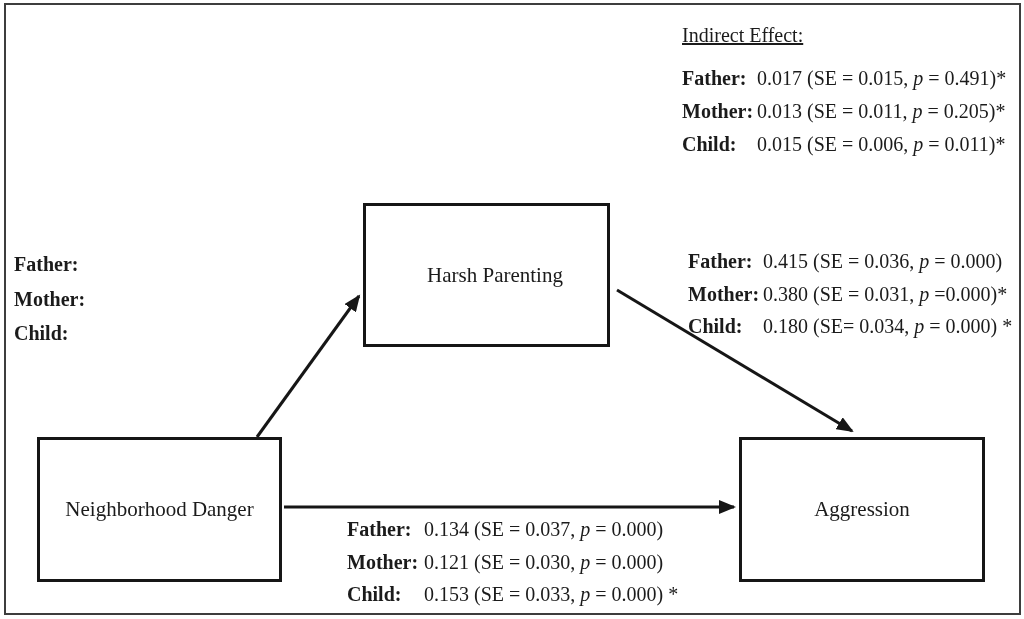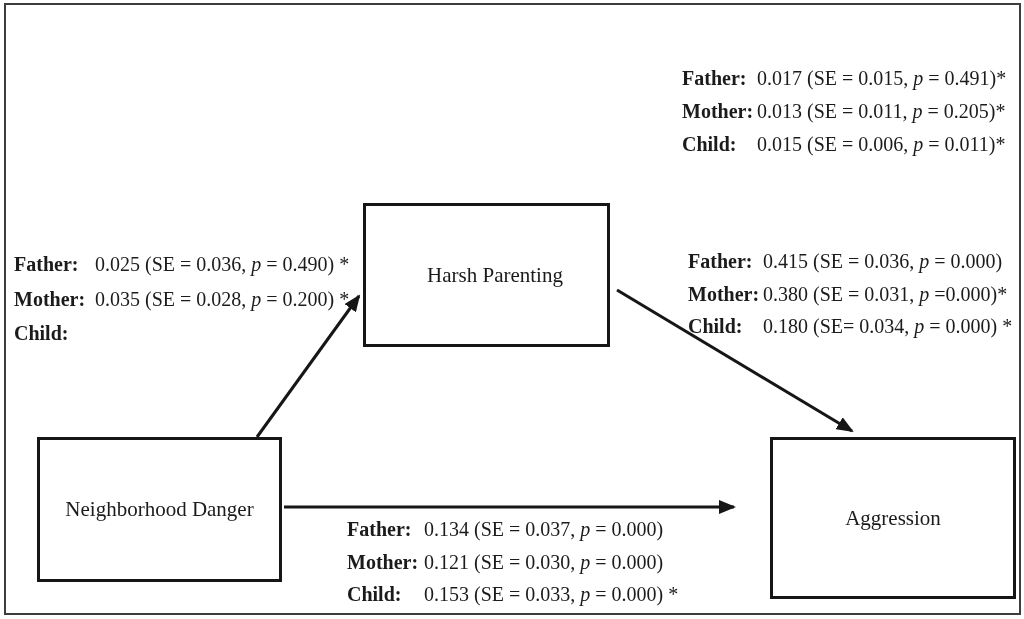--- a/index.html
+++ b/index.html
@@ -31,21 +31,21 @@
     border: 3px solid #161616;
     background: #ffffff;
     display: flex;
     align-items: center;
     justify-content: center;
     font-size: 21px;
     text-align: center;
   }
   .box-mediator  { left: 363px; top: 203px; width: 247px; height: 144px; padding-left: 17px; }
   .box-predictor { left: 37px;  top: 437px; width: 245px; height: 145px; }
-  .box-outcome   { left: 770px; top: 437px; width: 246px; height: 162px; }
+  .box-outcome   { left: 739px; top: 437px; width: 246px; height: 145px; }
 
   .stat-block { position: absolute; font-size: 20px; }
   .stat-row { display: flex; white-space: pre; }
   .stat-label { display: inline-block; font-weight: bold; }
   .stat-value i { font-style: italic; }
 
   .block-indirect-title {
     position: absolute;
     left: 682px; top: 24px;
     font-size: 20px;
@@ -83,39 +83,40 @@
   <div class="box box-mediator">
     <span>Harsh Parenting</span>
   </div>
   <div class="box box-predictor">
     <span>Neighborhood Danger</span>
   </div>
   <div class="box box-outcome">
     <span>Aggression</span>
   </div>
 
+  <div class="block-indirect-title">Indirect Effect:</div>
 
   <div class="stat-block block-indirect">
     <div class="stat-row">
       <span class="stat-label">Father:</span><span class="stat-value"><span>0.017 (SE = 0.015, </span><i>p</i><span> = 0.491)*</span></span>
     </div>
     <div class="stat-row">
       <span class="stat-label">Mother:</span><span class="stat-value"><span>0.013 (SE = 0.011, </span><i>p</i><span> = 0.205)*</span></span>
     </div>
     <div class="stat-row">
       <span class="stat-label">Child:</span><span class="stat-value"><span>0.015 (SE = 0.006, </span><i>p</i><span> = 0.011)*</span></span>
     </div>
   </div>
 
   <div class="stat-block block-a">
     <div class="stat-row">
-      <span class="stat-label">Father:</span><span class="stat-value"><span>0.025 (SE = 0.036, </span><i>p</i><span> = 0.490) *</span></span>
+      <span class="stat-label">Father:</span>
     </div>
     <div class="stat-row">
-      <span class="stat-label">Mother:</span><span class="stat-value"><span>0.035 (SE = 0.028, </span><i>p</i><span> = 0.200) *</span></span>
+      <span class="stat-label">Mother:</span>
     </div>
     <div class="stat-row">
       <span class="stat-label">Child:</span>
     </div>
   </div>
 
   <div class="stat-block block-b">
     <div class="stat-row">
       <span class="stat-label">Father:</span><span class="stat-value"><span>0.415 (SE = 0.036, </span><i>p</i><span> = 0.000)</span></span>
     </div>

